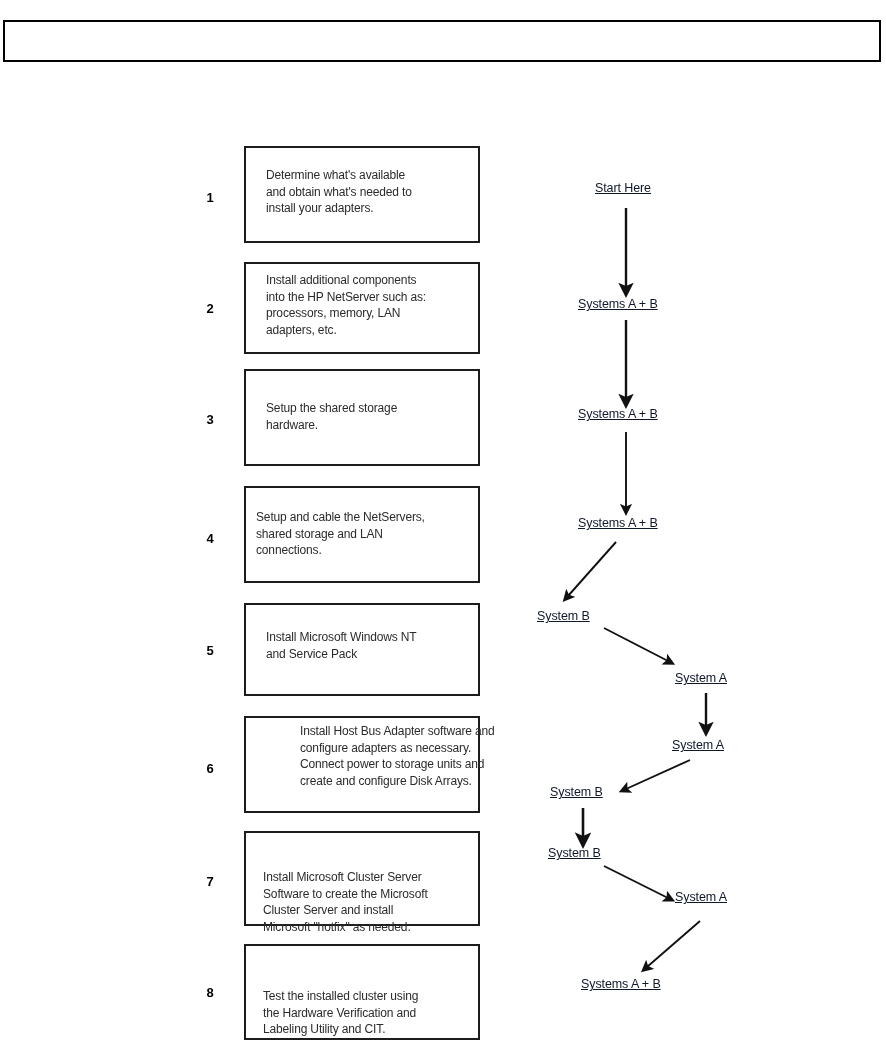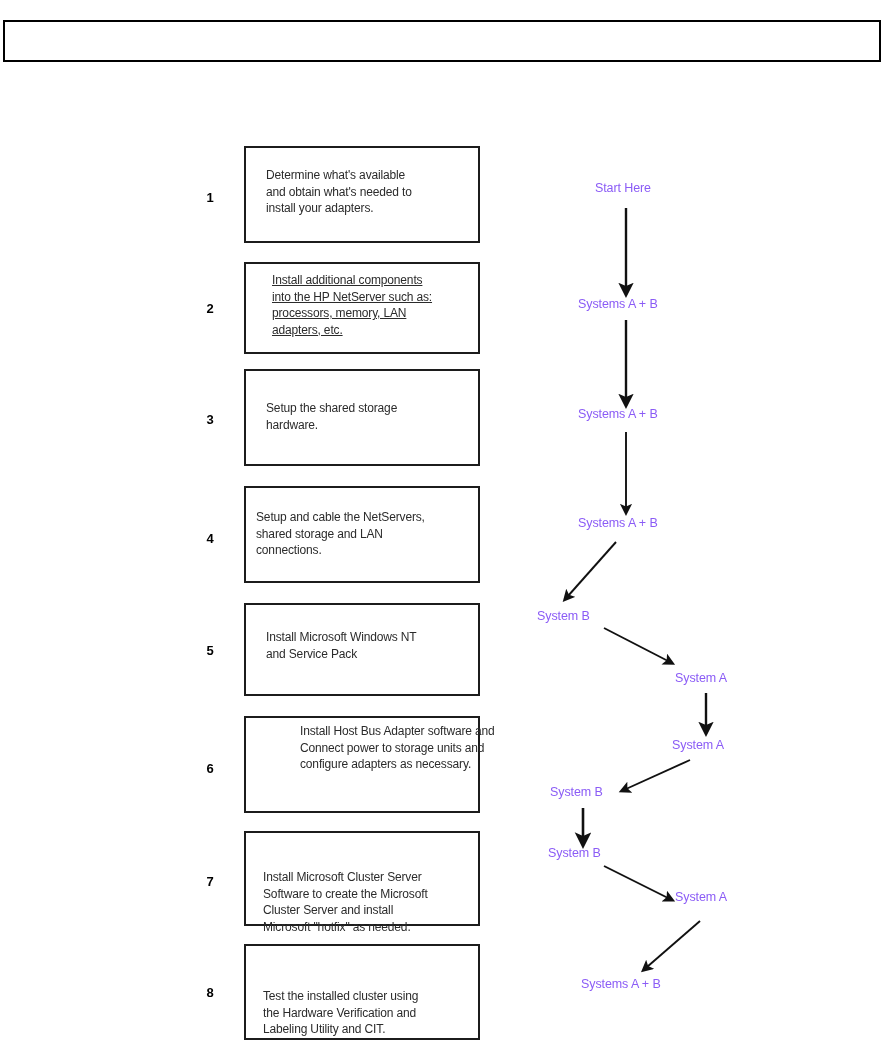--- a/index.html
+++ b/index.html
@@ -84,24 +84,25 @@
   }
   #flow-svg {
     position: absolute;
     left: 0;
     top: 0;
   }
   .flow-label {
     position: absolute;
     font-size: 12.5px;
     line-height: 14px;
-    color: #8b5cf6;
+    color: #0f172a;
     white-space: nowrap;
     letter-spacing: -0.1px;
     font-family: "Liberation Sans", sans-serif;
+    text-decoration: underline;
   }
 </style>
 </head>
 <body>
 
 <div id="header-band">
   <div id="header-band-title"></div>
 </div>
 
 <div id="steps-column">
@@ -112,21 +113,21 @@
     <div class="step-text" style="left:266px; top:167px; width:210px;">
       <div>Determine what's available</div>
       <div>and obtain what's needed to</div>
       <div>install your adapters.</div>
     </div>
   </div>
 
   <div class="step-row">
     <div class="step-number" style="left:197px; top:301px;">2</div>
     <div class="step-box" style="left:244px; top:262px; width:236px; height:92px;"></div>
-    <div class="step-text" style="left:272px; top:272px; width:214px;text-decoration:underline;">
+    <div class="step-text" style="left:266px; top:272px; width:214px;">
       <div>Install additional components</div>
       <div>into the HP NetServer such as:</div>
       <div>processors, memory, LAN</div>
       <div>adapters, etc.</div>
     </div>
   </div>
 
   <div class="step-row">
     <div class="step-number" style="left:197px; top:412px;">3</div>
     <div class="step-box" style="left:244px; top:369px; width:236px; height:97px;"></div>
@@ -153,22 +154,23 @@
       <div>Install Microsoft Windows NT</div>
       <div>and Service Pack</div>
     </div>
   </div>
 
   <div class="step-row">
     <div class="step-number" style="left:197px; top:761px;">6</div>
     <div class="step-box" style="left:244px; top:716px; width:236px; height:97px;"></div>
     <div class="step-text" style="left:252px; top:723px; width:230px;margin-left:48px;">
       <div>Install Host Bus Adapter software and</div>
+      <div>configure adapters as necessary.</div>
       <div>Connect power to storage units and</div>
-      <div>configure adapters as necessary.</div>
+      <div>create and configure Disk Arrays.</div>
     </div>
   </div>
 
   <div class="step-row">
     <div class="step-number" style="left:197px; top:874px;">7</div>
     <div class="step-box" style="left:244px; top:831px; width:236px; height:95px;"></div>
     <div class="step-text" style="left:263px; top:869px; width:216px;">
       <div>Install Microsoft Cluster Server</div>
       <div>Software to create the Microsoft</div>
       <div>Cluster Server and install</div>

